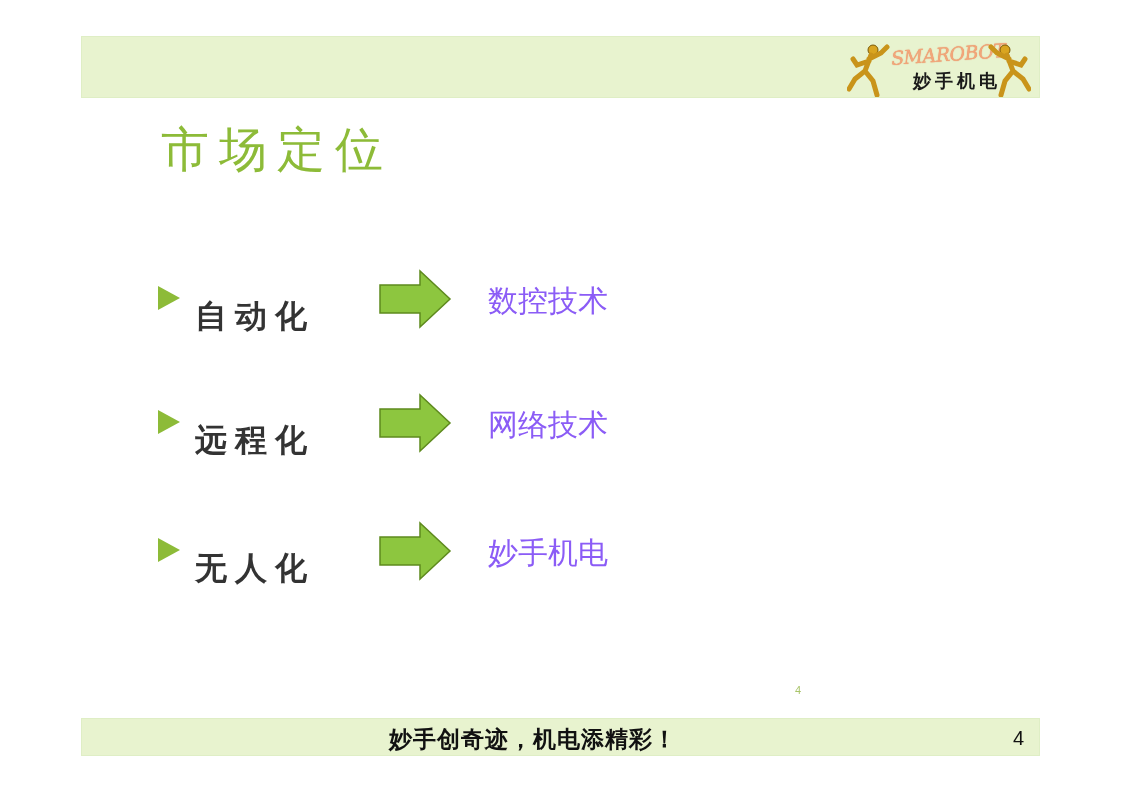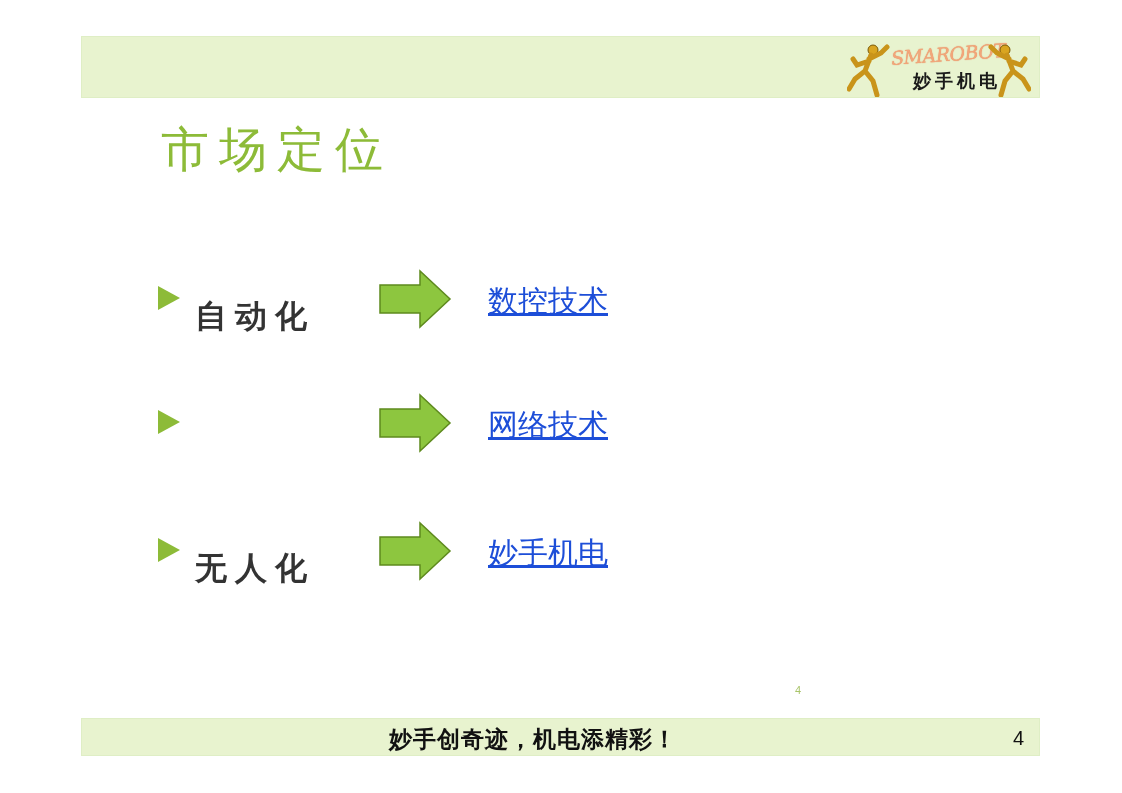--- a/index.html
+++ b/index.html
@@ -37,23 +37,22 @@
     position: absolute; left: 0; top: 17px; width: 0; height: 0;
     border-top: 12px solid transparent; border-bottom: 12px solid transparent;
     border-left: 22px solid #8dbb38;
   }
   .row-label {
     position: absolute; left: 37px; top: 26px; font-size: 32px; color: #333333;
     letter-spacing: 8px; font-family: "DejaVu Serif", serif; font-weight: bold;
   }
   .arrow { position: absolute; left: 220px; top: 0; width: 74px; height: 60px; }
   .row-target {
-    position: absolute; left: 330px; top: 12px; font-size: 30px; color: #1d4ed8;
+    position: absolute; left: 330px; top: 12px; font-size: 30px; color: #8b5cf6;
     font-family: "DejaVu Serif", serif;
-    text-decoration: underline;
   }
 
   .slide-num-small {
     position: absolute; left: 795px; top: 684px; font-size: 11px; color: #a9c46a;
     font-family: "Liberation Sans", sans-serif;
   }
   .footer-band {
     position: absolute; left: 81px; top: 718px; width: 959px; height: 38px;
     background: #e8f3cf; border: 1px solid #dfeec5; box-sizing: border-box;
   }
@@ -90,20 +89,21 @@
   <span class="bullet"></span>
   <span class="row-label">自动化</span>
   <svg class="arrow" viewBox="0 0 74 60">
     <polygon points="2,16 42,16 42,2 72,30 42,58 42,44 2,44" fill="#8dc63f" stroke="#5e8a1e" stroke-width="1.5"></polygon>
   </svg>
   <span class="row-target">数控技术</span>
 </div>
 
 <div class="row" style="top:393px;">
   <span class="bullet"></span>
+  <span class="row-label">远程化</span>
   <svg class="arrow" viewBox="0 0 74 60">
     <polygon points="2,16 42,16 42,2 72,30 42,58 42,44 2,44" fill="#8dc63f" stroke="#5e8a1e" stroke-width="1.5"></polygon>
   </svg>
   <span class="row-target">网络技术</span>
 </div>
 
 <div class="row" style="top:521px;">
   <span class="bullet"></span>
   <span class="row-label">无人化</span>
   <svg class="arrow" viewBox="0 0 74 60">

